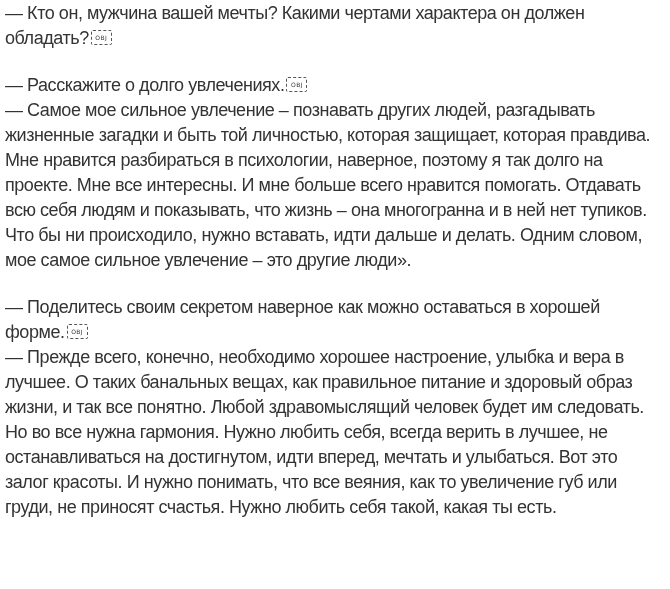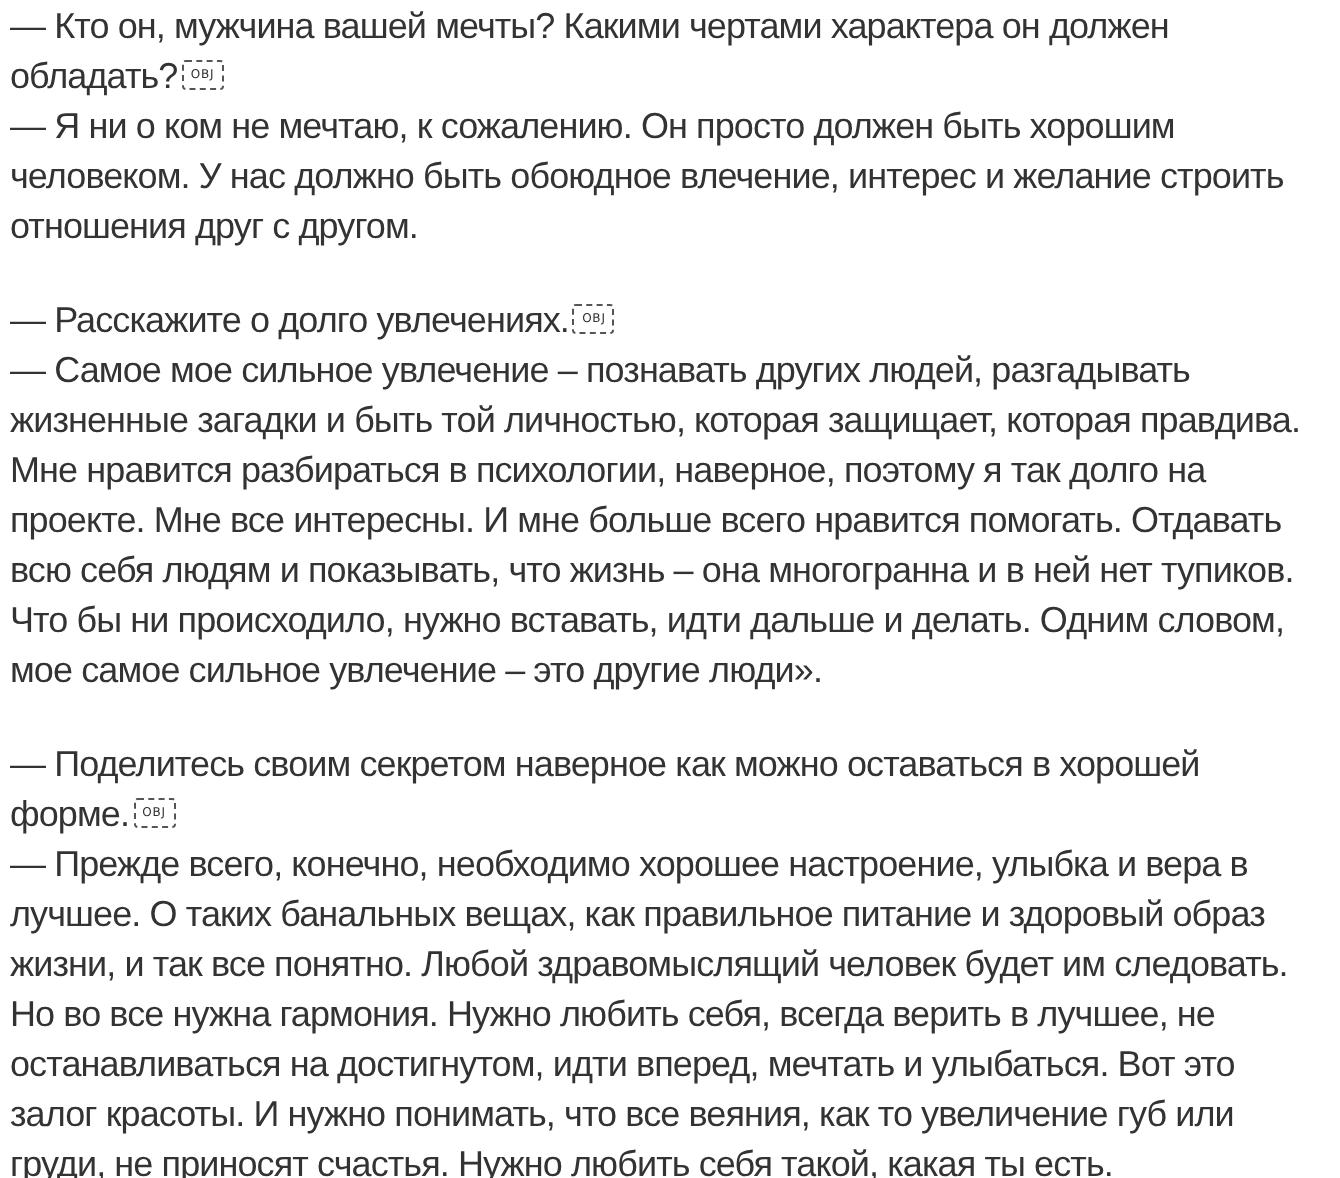--- a/index.html
+++ b/index.html
@@ -47,21 +47,20 @@
     overflow: hidden;
   }
 </style>
 </head>
 <body>
 
 <div class="article-text">
 
   <div class="qa-block">
     <p><span>— Кто он, мужчина вашей мечты? Какими чертами характера он должен обладать?</span><span class="obj-marker">OBJ</span></p>
-    <p><span>— Я ни о ком не мечтаю, к сожалению. Он просто должен быть хорошим человеком. У нас должно быть обоюдное влечение, интерес и желание строить отношения друг с другом.</span></p>
   </div>
 
   <div class="qa-block">
     <p><span>— Расскажите о долго увлечениях.</span><span class="obj-marker">OBJ</span></p>
     <p><span>— Самое мое сильное увлечение – познавать других людей, разгадывать жизненные загадки и быть той личностью, которая защищает, которая правдива. Мне нравится разбираться в психологии, наверное, поэтому я так долго на проекте. Мне все интересны. И мне больше всего нравится помогать. Отдавать всю себя людям и показывать, что жизнь – она многогранна и в ней нет тупиков. Что бы ни происходило, нужно вставать, идти дальше и делать. Одним словом, мое самое сильное увлечение – это другие люди».</span></p>
   </div>
 
   <div class="qa-block">
     <p><span>— Поделитесь своим секретом наверное как можно оставаться в хорошей форме.</span><span class="obj-marker">OBJ</span></p>
     <p><span>— Прежде всего, конечно, необходимо хорошее настроение, улыбка и вера в лучшее. О таких банальных вещах, как правильное питание и здоровый образ жизни, и так все понятно. Любой здравомыслящий человек будет им следовать. Но во все нужна гармония. Нужно любить себя, всегда верить в лучшее, не останавливаться на достигнутом, идти вперед, мечтать и улыбаться. Вот это залог красоты. И нужно понимать, что все веяния, как то увеличение губ или груди, не приносят счастья. Нужно любить себя такой, какая ты есть.</span></p>

